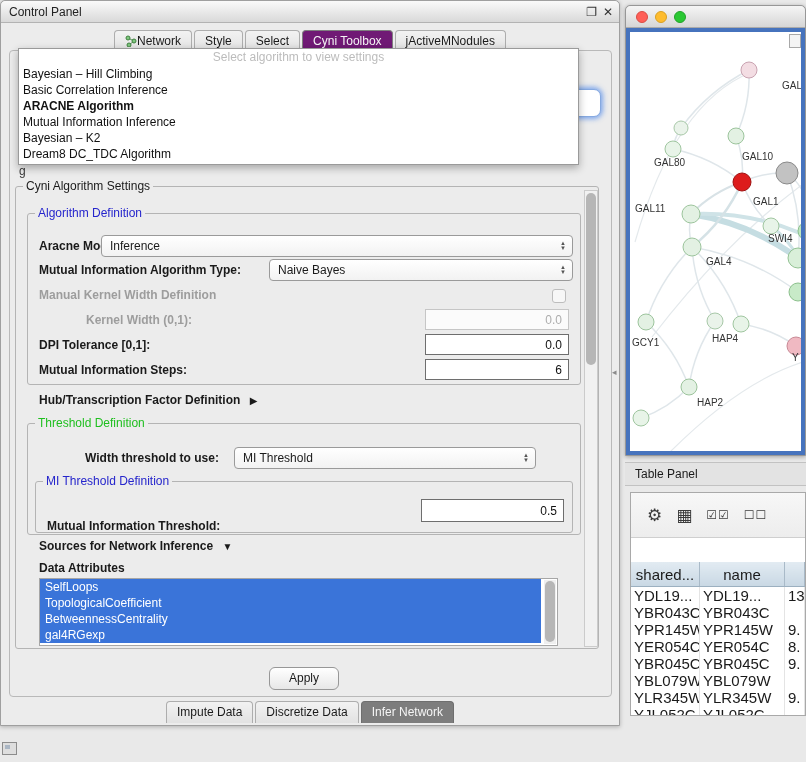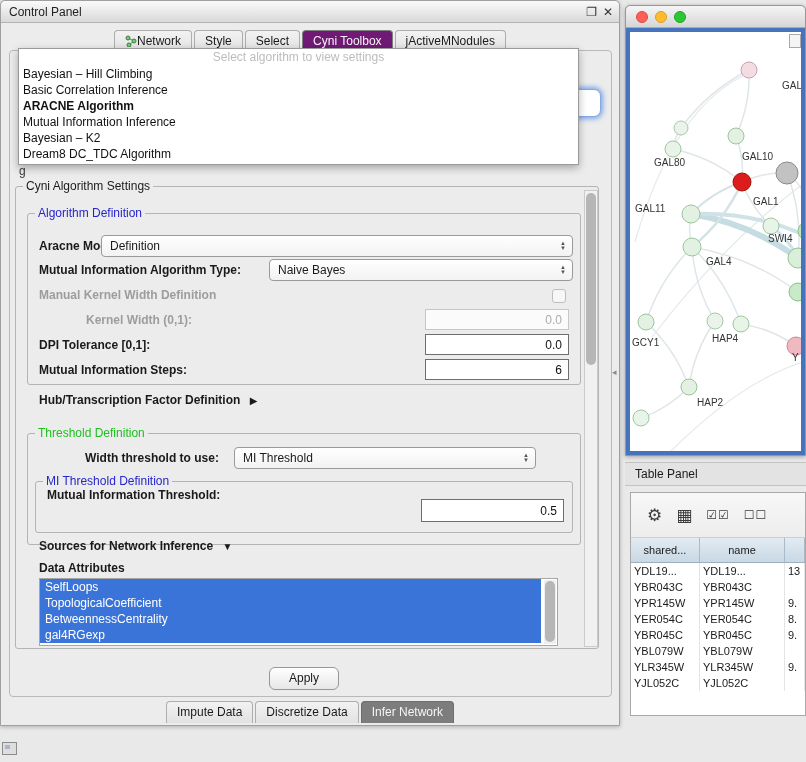--- a/index.html
+++ b/index.html
@@ -86,21 +86,21 @@
   #nw-corner{position:absolute;right:0;top:2px;width:12px;height:14px;background:#f4f4f4;border:1px solid #a8a8a8;box-sizing:border-box;}
   
   #table-panel-bar{position:absolute;left:625px;top:462px;width:181px;height:24px;background:#e3e3e3;
     border-top:1px solid #c2c2c2;border-bottom:1px solid #c2c2c2;line-height:22px;padding-left:10px;box-sizing:border-box;}
   #table-window{position:absolute;left:630px;top:492px;width:176px;height:224px;background:#fff;
     border:1px solid #a9a9a9;box-sizing:border-box;overflow:hidden;}
   #tw-toolbar{height:44px;background:linear-gradient(#f7f7f7,#ededed);border-bottom:1px solid #cfcfcf;
     display:flex;align-items:center;gap:14px;padding-left:16px;color:#3c3c3c;}
   #tw-toolbar .ico{font-size:17px;line-height:1;}
   #tw-toolbar .ico.small{font-size:12px;letter-spacing:1px;}
-  #gene-table{border-collapse:collapse;width:100%;table-layout:fixed;font-size:11px;}
+  #gene-table{border-collapse:collapse;width:100%;table-layout:fixed;font-size:15px;margin-top:24px;}
   #gene-table th{background:linear-gradient(#e2ebf2,#c9d8e4);border-right:1px solid #a9bac8;
     border-bottom:1px solid #9cb0c0;font-weight:normal;height:22px;text-align:center;overflow:hidden;white-space:nowrap;}
   #gene-table td{height:16px;border-right:1px solid #e4e4e4;padding:0 3px;overflow:hidden;white-space:nowrap;}
   #gene-table th:nth-child(1),#gene-table td:nth-child(1){width:66px;}
   #gene-table th:nth-child(2),#gene-table td:nth-child(2){width:82px;}
   
   #splitter-handle{position:absolute;left:612px;top:367px;color:#8a8a8a;font-size:9px;}
   #taskbar-icon{position:absolute;left:2px;top:742px;width:15px;height:13px;background:#dedede;
     border:1px solid #8c8c8c;box-sizing:border-box;}
   #taskbar-icon:after{content:"";position:absolute;left:2px;top:2px;width:5px;height:4px;background:#aab6c4;}
@@ -168,21 +168,21 @@
   <div id="settings-scroll">
       <div class="thumb"></div>
     </div>
 
   <div class="grp" style="left:26px;top:212px;width:554px;height:172px;">
     <span class="grp-title t-blue">Algorithm Definition</span>
   </div>
 
   <span class="lbl" style="left:38px;top:238px;">Aracne Mode:</span>
   <div class="combo" style="left:100px;top:234px;width:472px;height:22px;">
-    <span>Definition</span>
+    <span>Inference</span>
     <span class="arrows">
         <span>▲</span>
         <span>▼</span>
       </span>
   </div>
 
   <span class="lbl" style="left:38px;top:262px;">Mutual Information Algorithm Type:</span>
   <div class="combo" style="left:268px;top:258px;width:304px;height:22px;">
     <span>Naive Bayes</span>
     <span class="arrows">
@@ -201,37 +201,37 @@
   <input class="field" style="left: 424px; top: 333px; width: 144px; height: 21px;" value="0.0">
 
   <span class="lbl" style="left:38px;top:362px;">Mutual Information Steps:</span>
   <input class="field" style="left: 424px; top: 358px; width: 144px; height: 21px;" value="6">
 
   <span class="lbl" style="left:38px;top:392px;">
     <span>Hub/Transcription Factor Definition</span>
     <span class="tri" style="margin-left:6px;">▶</span>
   </span>
 
-  <div class="grp" style="left:26px;top:432px;width:554px;height:112px;">
+  <div class="grp" style="left:26px;top:422px;width:554px;height:112px;">
     <span class="grp-title t-green">Threshold Definition</span>
   </div>
 
   <span class="lbl" style="left:84px;top:450px;">Width threshold to use:</span>
   <div class="combo" style="left:233px;top:446px;width:302px;height:22px;">
     <span>MI Threshold</span>
     <span class="arrows">
         <span>▲</span>
         <span>▼</span>
       </span>
   </div>
 
   <div class="grp" style="left:34px;top:480px;width:538px;height:52px;">
     <span class="grp-title t-blue">MI Threshold Definition</span>
   </div>
-  <span class="lbl" style="left:46px;top:487px;">Mutual Information Threshold:</span>
+  <span class="lbl" style="left:46px;top:518px;">Mutual Information Threshold:</span>
   <input class="field" style="left: 420px; top: 498px; width: 143px; height: 23px;" value="0.5">
 
   <span class="lbl" style="left:38px;top:538px;">
     <span>Sources for Network Inference</span>
     <span class="tri" style="margin-left:6px;">▼</span>
   </span>
   <span class="lbl" style="left:38px;top:560px;">Data Attributes</span>
 
   <div id="attr-list">
     <div id="attr-rows">

